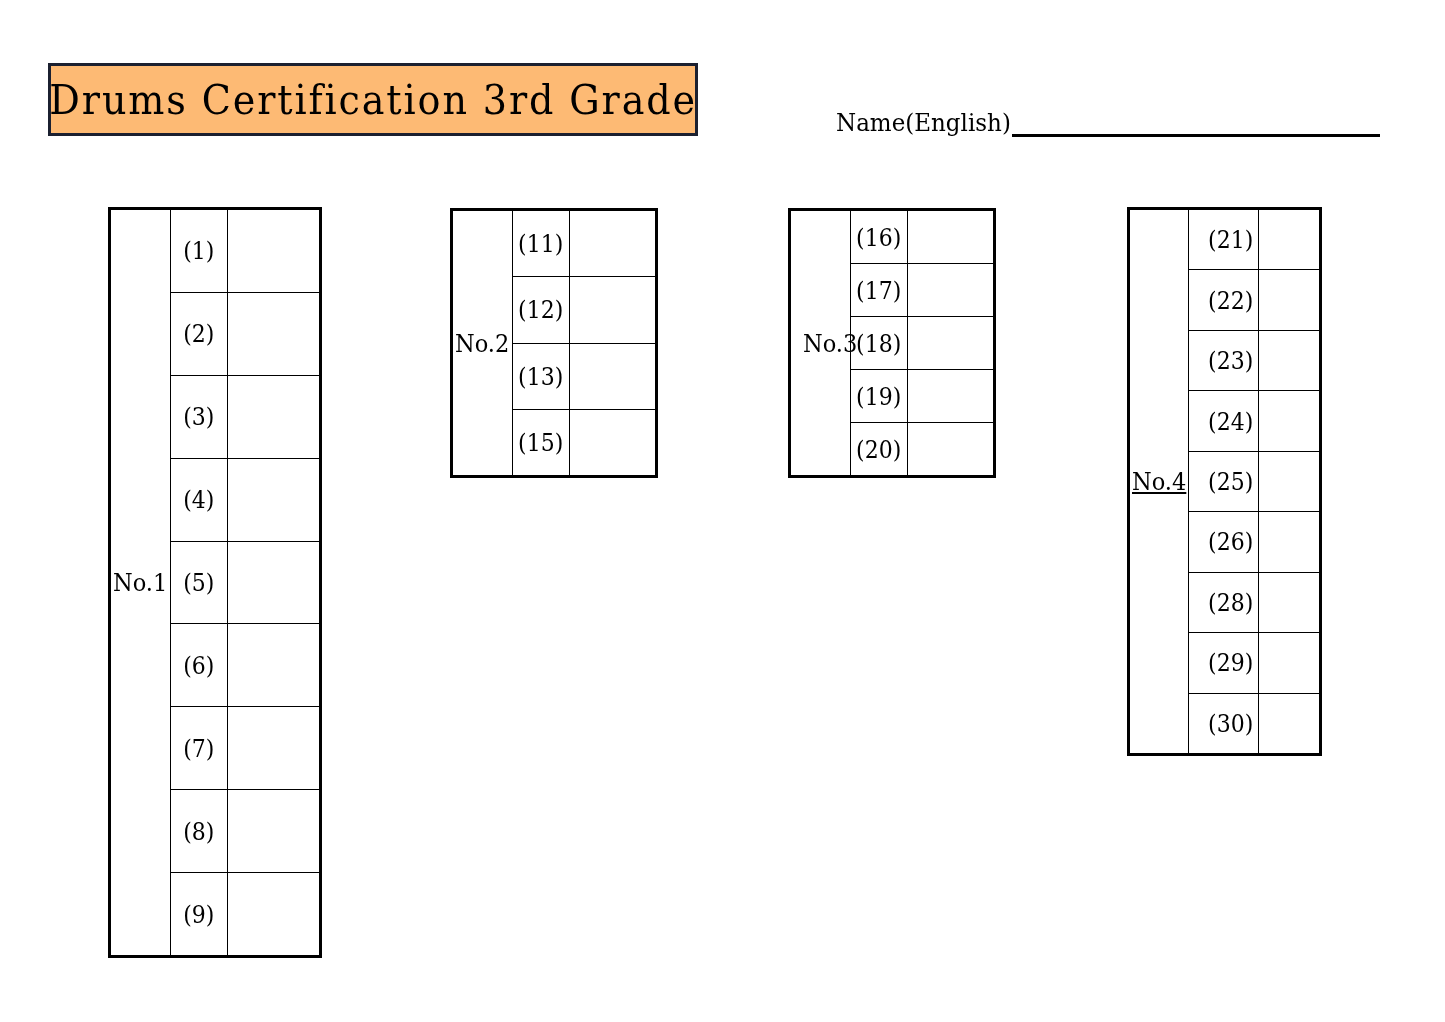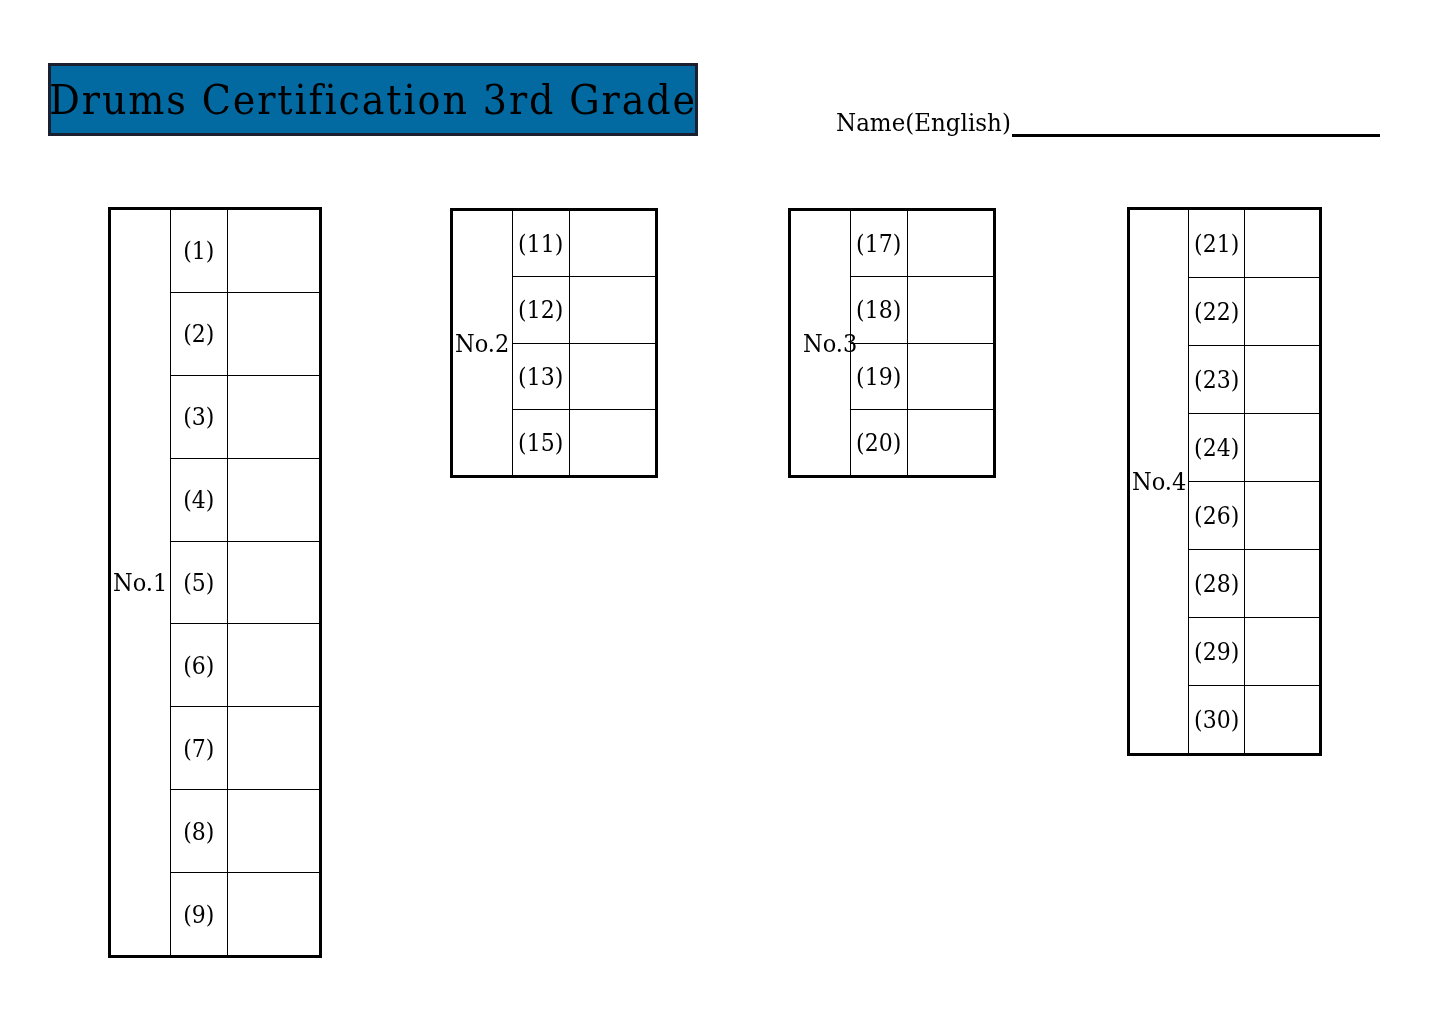--- a/index.html
+++ b/index.html
@@ -17,21 +17,21 @@
   }
 
   
   .title-box {
     position: absolute;
     left: 48px;
     top: 63px;
     width: 650px;
     height: 73px;
     border: 3px solid #1b2030;
-    background: #0369a1;
+    background: #fdba74;
     box-sizing: border-box;
     display: flex;
     align-items: center;
     justify-content: center;
   }
   .title-text {
     font-family: "DejaVu Serif", "Liberation Serif", serif;
     font-size: 41px;
     letter-spacing: 2.0px;
     white-space: nowrap;
@@ -134,22 +134,22 @@
   #table-no2 .label-col { width: 59px; }
   #table-no2 .num-cell  { width: 57px; align-items: center; }
 
   
   #table-no3 { left: 788px; top: 208px; width: 208px; height: 270px; }
   #table-no3 .label-col { width: 59px; padding-left: 19px; }
   #table-no3 .num-cell  { width: 57px; }
 
   
   #table-no4 { left: 1127px; top: 207px; width: 195px; height: 549px; }
-  #table-no4 .label-col { width: 58px; }
-  #table-no4 .num-cell  { width: 56px; }
+  #table-no4 .label-col { width: 58px; text-decoration: underline; }
+  #table-no4 .num-cell  { width: 56px; margin-left: 14px; }
 </style>
 </head>
 <body>
 
 <div class="title-box">
   <div class="title-text">Drums Certification 3rd Grade</div>
 </div>
 
 <div class="name-field">
   <span class="name-label">Name(English)</span>
@@ -250,20 +250,26 @@
   </div>
 </div>
 
 <div class="ans-table" id="table-no3">
   <div class="label-col">
     <span>No.3</span>
   </div>
   <div class="rows-col">
     <div class="row">
       <div class="num-cell">
+          <span>(16)</span>
+        </div>
+      <div class="ans-cell"></div>
+    </div>
+    <div class="row">
+      <div class="num-cell">
           <span>(17)</span>
         </div>
       <div class="ans-cell"></div>
     </div>
     <div class="row">
       <div class="num-cell">
           <span>(18)</span>
         </div>
       <div class="ans-cell"></div>
     </div>
@@ -306,20 +312,26 @@
       <div class="ans-cell"></div>
     </div>
     <div class="row">
       <div class="num-cell">
           <span>(24)</span>
         </div>
       <div class="ans-cell"></div>
     </div>
     <div class="row">
       <div class="num-cell">
+          <span>(25)</span>
+        </div>
+      <div class="ans-cell"></div>
+    </div>
+    <div class="row">
+      <div class="num-cell">
           <span>(26)</span>
         </div>
       <div class="ans-cell"></div>
     </div>
     <div class="row">
       <div class="num-cell">
           <span>(28)</span>
         </div>
       <div class="ans-cell"></div>
     </div>

